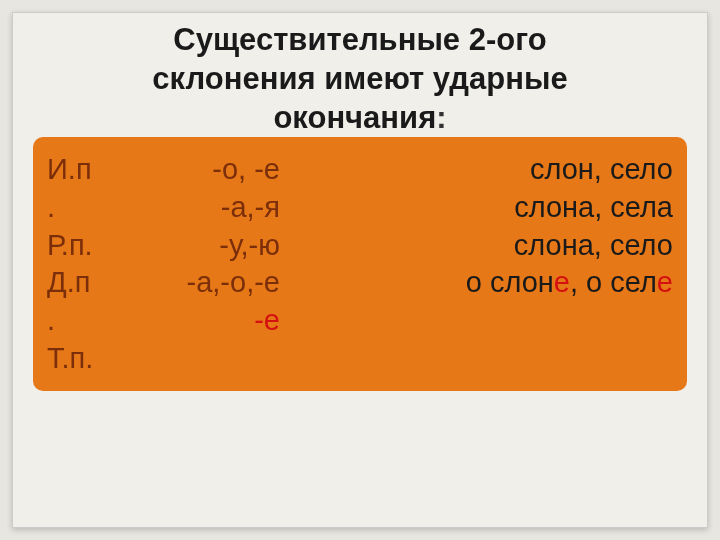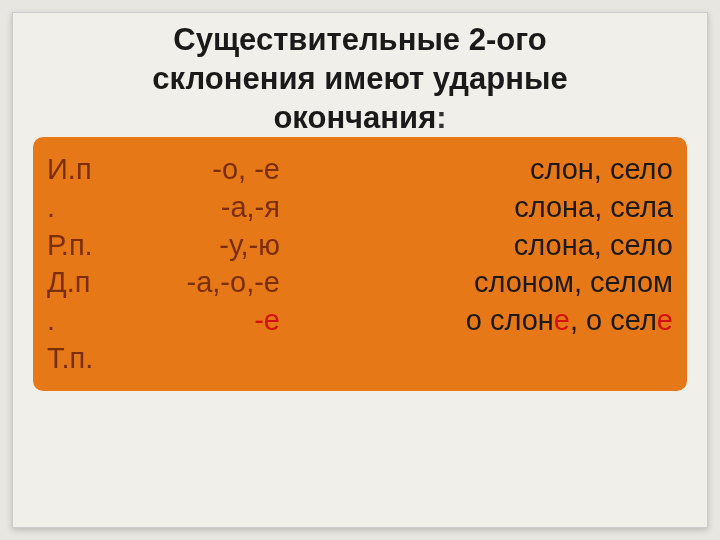--- a/index.html
+++ b/index.html
@@ -90,17 +90,16 @@
       <span>-о, -е</span>
       <span>-а,-я</span>
       <span>-у,-ю</span>
       <span>-а,-о,-е</span>
       <span><span class="red-e">-е</span></span>
     </div>
     <div class="col col-examples">
       <span>слон, село</span>
       <span>слона, села</span>
       <span>слона, село</span>
-      <span>слоном, селом</span>
       <span><span>о слон</span><span class="red-e">е</span><span>, о сел</span><span class="red-e">е</span></span>
     </div>
   </div>
 </div>
 
 </body></html>

